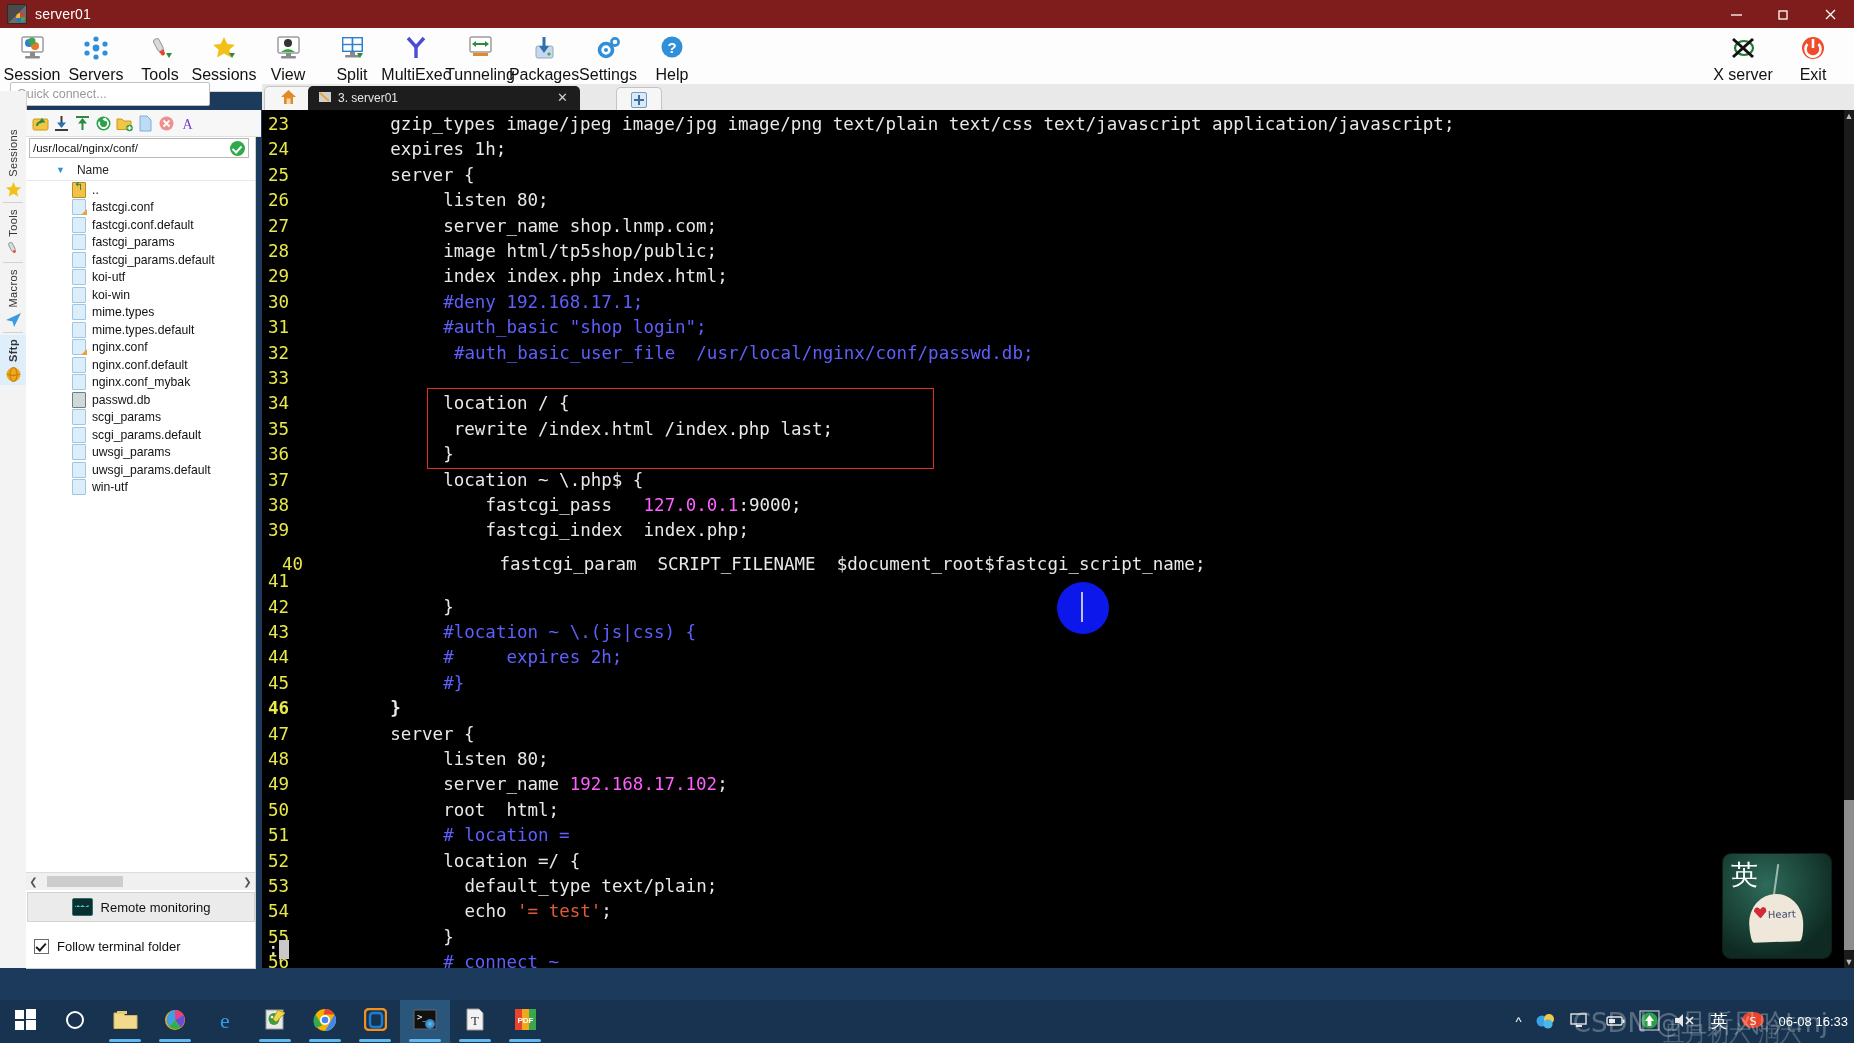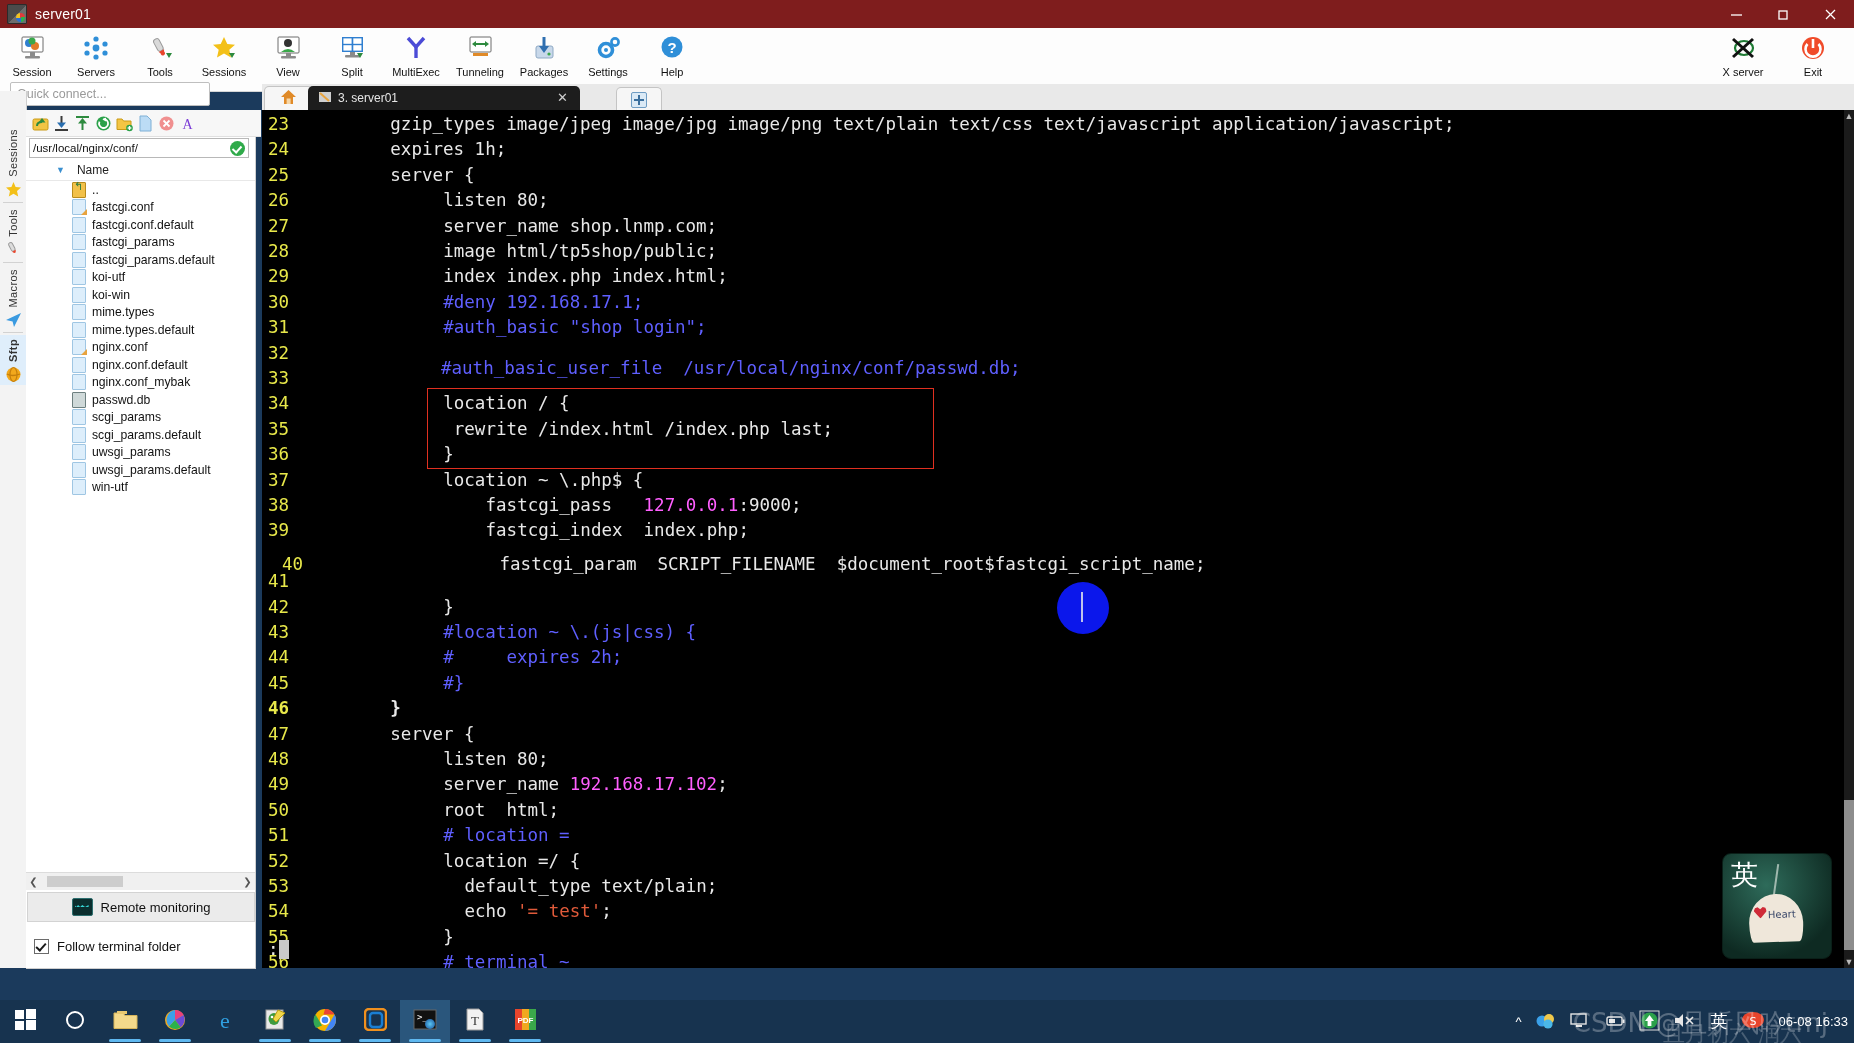--- a/index.html
+++ b/index.html
@@ -30,21 +30,21 @@
 
   
   .ribbon{
     position:absolute;left:0;top:28px;width:1854px;height:63px;
     background:#fdfdfd;border-bottom:1px solid #d6d6d6;
   }
   .ribgroup{position:absolute;top:2px;left:0;display:flex;}
   .ribitem{width:64px;display:flex;flex-direction:column;align-items:center;
     justify-content:flex-start;padding-top:3px;cursor:default;}
   .ribitem .ic{height:30px;display:flex;align-items:center;justify-content:center;}
-  .ribitem .lb{font-size:11px;color:#111;margin-top:3px;white-space:nowrap;}
+  .ribitem .lb{font-size:16px;color:#111;margin-top:3px;white-space:nowrap;}
   .ribright{position:absolute;right:6px;top:2px;display:flex;}
   .ribright .ribitem{width:70px;}
   .clip{position:absolute;right:14px;top:88px;}
 
   
   .vstrip{
     position:absolute;left:0;top:91px;width:26px;height:877px;
     background:#f3f3f3;border-right:1px solid #cfcfcf;
   }
   .vtab{width:26px;display:flex;flex-direction:column;align-items:center;
@@ -602,21 +602,21 @@
     <div id="term-lines">
         <div class="ln" style="top: 2px;"><span class="num">23</span><span class="code" style="left: 128.32px;"><span>gzip_types image/jpeg image/jpg image/png text/plain text/css text/javascript application/javascript;</span></span></div>
         <div class="ln" style="top: 27.4px;"><span class="num">24</span><span class="code" style="left: 128.32px;"><span>expires 1h;</span></span></div>
         <div class="ln" style="top: 52.8px;"><span class="num">25</span><span class="code" style="left: 128.32px;"><span>server {</span></span></div>
         <div class="ln" style="top: 78.2px;"><span class="num">26</span><span class="code" style="left: 181.22px;"><span>listen 80;</span></span></div>
         <div class="ln" style="top: 103.6px;"><span class="num">27</span><span class="code" style="left: 181.22px;"><span>server_name shop.lnmp.com;</span></span></div>
         <div class="ln" style="top: 129px;"><span class="num">28</span><span class="code" style="left: 181.22px;"><span>image html/tp5shop/public;</span></span></div>
         <div class="ln" style="top: 154.4px;"><span class="num">29</span><span class="code" style="left: 181.22px;"><span>index index.php index.html;</span></span></div>
         <div class="ln" style="top: 179.8px;"><span class="num">30</span><span class="code" style="left: 181.22px;"><span class="c-comment">#deny 192.168.17.1;</span></span></div>
         <div class="ln" style="top: 205.2px;"><span class="num">31</span><span class="code" style="left: 181.22px;"><span class="c-comment">#auth_basic "shop login";</span></span></div>
-        <div class="ln" style="top: 230.6px;"><span class="num">32</span><span class="code" style="left: 179px; margin-top: 15px;"><span class="c-comment">#auth_basic_user_file  /usr/local/nginx/conf/passwd.db;</span></span></div>
+        <div class="ln" style="top: 230.6px;"><span class="num">32</span><span class="code" style="left: 192px;"><span class="c-comment">#auth_basic_user_file  /usr/local/nginx/conf/passwd.db;</span></span></div>
         <div class="ln" style="top: 256px;"><span class="num">33</span></div>
         <div class="ln" style="top: 281.4px;"><span class="num">34</span><span class="code" style="left: 181.22px;"><span>location / {</span></span></div>
         <div class="ln" style="top: 306.8px;"><span class="num">35</span><span class="code" style="left: 191.8px;"><span>rewrite /index.html /index.php last;</span></span></div>
         <div class="ln" style="top: 332.2px;"><span class="num">36</span><span class="code" style="left: 181.22px;"><span>}</span></span></div>
         <div class="ln" style="top: 357.6px;"><span class="num">37</span><span class="code" style="left: 181.22px;"><span>location ~ \.php$ {</span></span></div>
         <div class="ln" style="top: 383px;"><span class="num">38</span><span class="code" style="left: 223.54px;"><span>fastcgi_pass   </span><span class="c-magenta">127.0.0.1</span><span>:9000;</span></span></div>
         <div class="ln" style="top: 408.4px;"><span class="num">39</span><span class="code" style="left: 223.54px;"><span>fastcgi_index  index.php;</span></span></div>
         <div class="ln" style="top: 442px; margin-left: 14px;"><span class="num">40</span><span class="code" style="left: 223.54px;"><span>fastcgi_param  SCRIPT_FILENAME  $document_root$fastcgi_script_name;</span></span></div>
         <div class="ln" style="top: 459.2px;"><span class="num">41</span></div>
         <div class="ln" style="top: 484.6px;"><span class="num">42</span><span class="code" style="left: 181.22px;"><span>}</span></span></div>
@@ -626,21 +626,21 @@
         <div class="ln" style="top: 586.2px; font-weight: bold;"><span class="num">46</span><span class="code" style="left: 128.32px;"><span>}</span></span></div>
         <div class="ln" style="top: 611.6px;"><span class="num">47</span><span class="code" style="left: 128.32px;"><span>server {</span></span></div>
         <div class="ln" style="top: 637px;"><span class="num">48</span><span class="code" style="left: 181.22px;"><span>listen 80;</span></span></div>
         <div class="ln" style="top: 662.4px;"><span class="num">49</span><span class="code" style="left: 181.22px;"><span>server_name </span><span class="c-magenta">192.168.17.102</span><span>;</span></span></div>
         <div class="ln" style="top: 687.8px;"><span class="num">50</span><span class="code" style="left: 181.22px;"><span>root  html;</span></span></div>
         <div class="ln" style="top: 713.2px;"><span class="num">51</span><span class="code" style="left: 181.22px;"><span class="c-comment"># location =</span></span></div>
         <div class="ln" style="top: 738.6px;"><span class="num">52</span><span class="code" style="left: 181.22px;"><span>location =/ {</span></span></div>
         <div class="ln" style="top: 764px;"><span class="num">53</span><span class="code" style="left: 202.38px;"><span>default_type text/plain;</span></span></div>
         <div class="ln" style="top: 789.4px;"><span class="num">54</span><span class="code" style="left: 202.38px;"><span>echo </span><span class="c-red">'= test'</span><span>;</span></span></div>
         <div class="ln" style="top: 814.8px;"><span class="num">55</span><span class="code" style="left: 181.22px;"><span>}</span></span></div>
-        <div class="ln" style="top: 840.2px;"><span class="num">56</span><span class="code" style="left: 181.22px;"><span class="c-comment"># terminal ~</span></span></div>
+        <div class="ln" style="top: 840.2px;"><span class="num">56</span><span class="code" style="left: 181.22px;"><span class="c-comment"># connect ~</span></span></div>
       </div>
     <div class="redbox" id="redbox" style="left: 165px; top: 278.4px; width: 505px; height: 78.2px; border-color: rgb(224, 48, 32);"></div>
     <div class="cursorblob" id="blob" style="left: 795px; top: 472px; background: rgb(13, 25, 255);"></div>
     <div class="promptline">
       <span>:</span><span class="promptblock"></span>
     </div>
   </div>
 
   <div class="vsb">
     <div class="vsb-up" style="top:0">▲</div>

